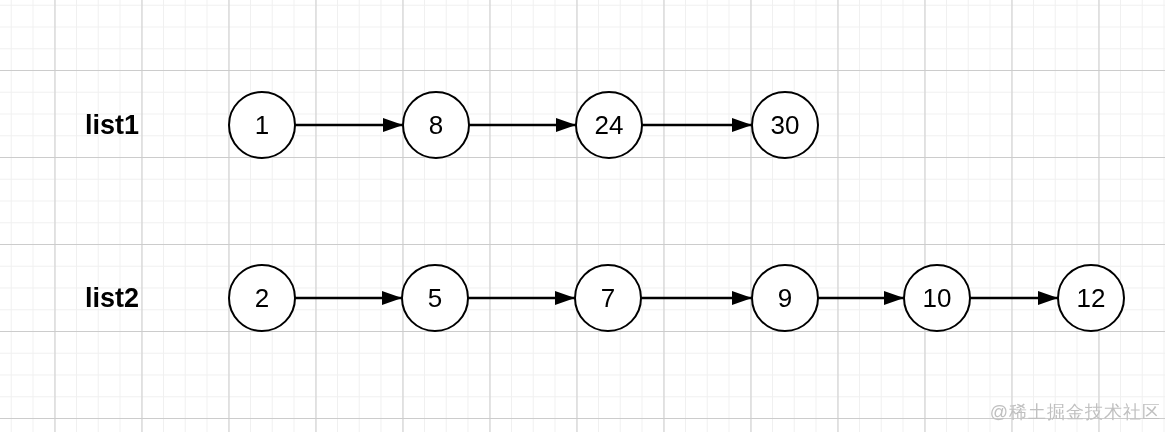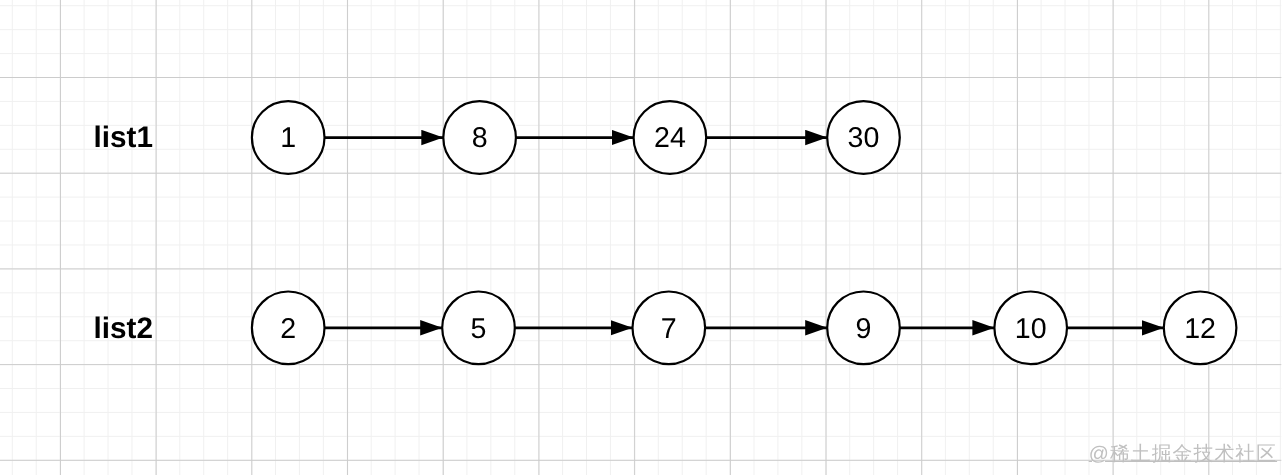--- a/index.html
+++ b/index.html
@@ -40,21 +40,20 @@
   .watermark {
     position: absolute;
     right: 4px;
     bottom: 8px;
     font-size: 18px;
     letter-spacing: 1px;
     color: var(--watermark-color, #c0c0c0);
     font-family: "Liberation Sans", sans-serif;
     pointer-events: none;
     user-select: none;
-    text-decoration: underline;
   }
 </style>
 </head>
 <body>
 
 <div class="canvas">
   <svg class="diagram" id="diagram-svg" width="1165" height="432" viewBox="0 0 1165 432">
       <defs>
         <marker id="arrowhead" markerUnits="userSpaceOnUse" markerWidth="22" markerHeight="16" refX="20" refY="7" orient="auto">
           <path d="M0,0 L20,7 L0,14 Z" fill="#000000"></path>

